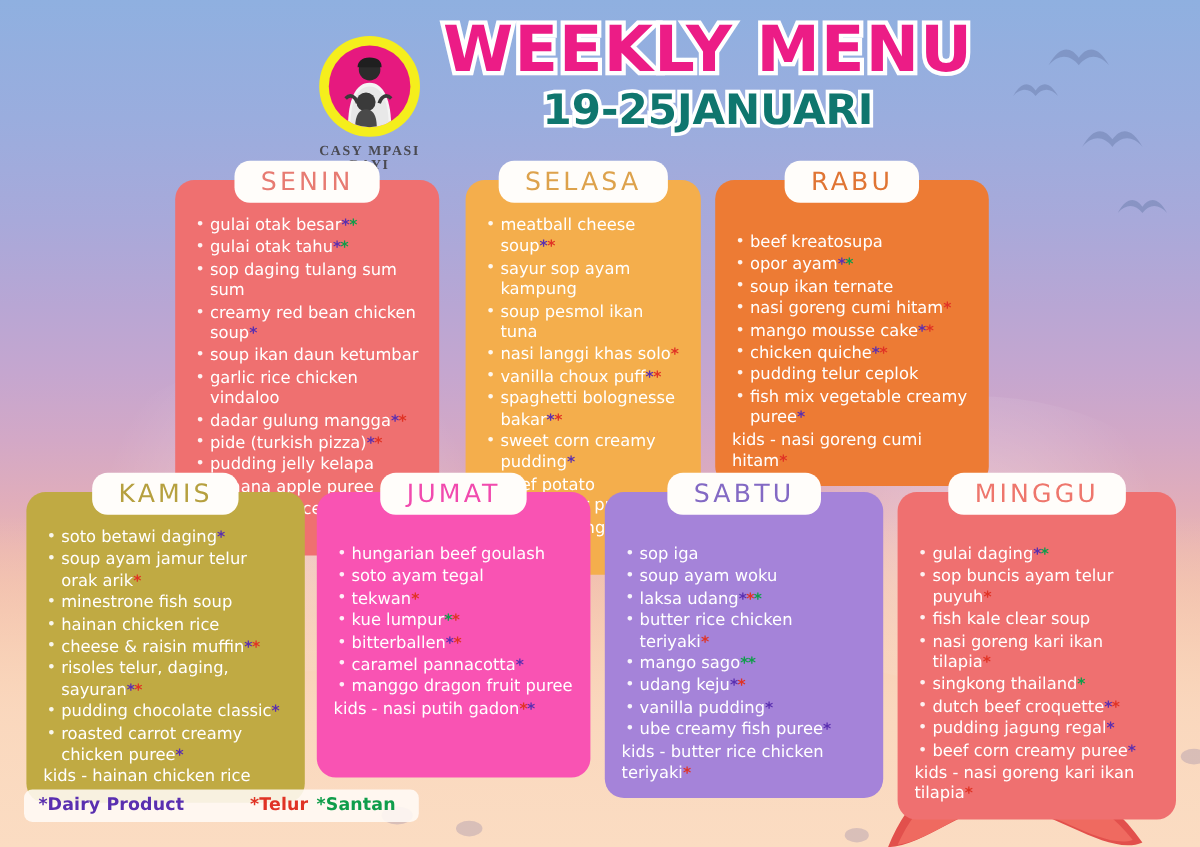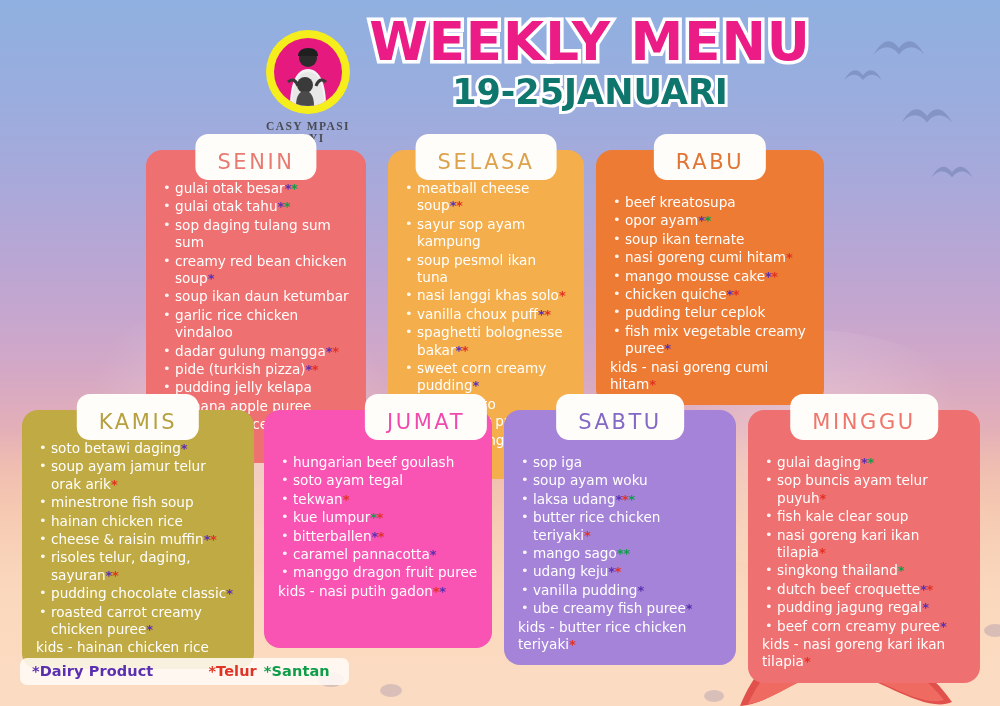--- a/index.html
+++ b/index.html
@@ -71,21 +71,21 @@
     margin-top:2px;
   }
 
   
   .grid-top { position:absolute; left:0; top:150px; width:1000px; }
   .grid-bottom { position:absolute; left:0; top:410px; width:1000px; }
 
   .card { position:absolute; border-radius:16px; padding:30px 14px 12px 14px; }
   .card .pill {
     position:absolute; top:-16px; left:50%; transform:translateX(-50%);
-    background:#fffdfa; border-radius:13px; padding:16px 22px 6px;
+    background:#fffdfa; border-radius:13px; padding:5px 22px 6px;
     font-size:21px; letter-spacing:2.6px; font-weight:400; white-space:nowrap;
     font-family:"DejaVu Sans", sans-serif;
   }
   .card ul { list-style:none; margin:0; padding:0; }
   .card li {
     position:relative; color:#ffffff; font-size:13.6px; line-height:17.4px;
     padding-left:15px; margin-bottom:1px;
     font-family:"DejaVu Sans", sans-serif;
   }
   .card li::before {
@@ -109,21 +109,21 @@
   #card-jumat  { left:264px; top:0px;  width:228px; min-height:238px; background:#f953b3; }
   #card-sabtu  { left:504px; top:0px;  width:232px; min-height:248px; background:#a583d9; }
   #card-minggu { left:748px; top:0px;  width:232px; min-height:248px; background:#ef7070; }
 
   #card-rabu ul, #card-sabtu ul, #card-minggu ul, #card-jumat ul { padding-top:14px; }
 
   .p-senin  { color:#e77b72; }
   .p-selasa { color:#dda24c; }
   .p-rabu   { color:#e07534; }
   .p-kamis  { color:#b6a03f; }
-  .p-jumat  { color:#f14aae;margin-left:48px; }
+  .p-jumat  { color:#f14aae; }
   .p-sabtu  { color:#8369c4; }
   .p-minggu { color:#ee766c; }
 
   
   .legend {
     position:absolute; left:20px; top:658px;
     background:rgba(255,250,246,.88); border-radius:7px;
     padding:5px 12px 6px; font-size:14.5px; font-weight:700;
     font-family:"DejaVu Sans", sans-serif; letter-spacing:.1px;
     white-space:nowrap;

